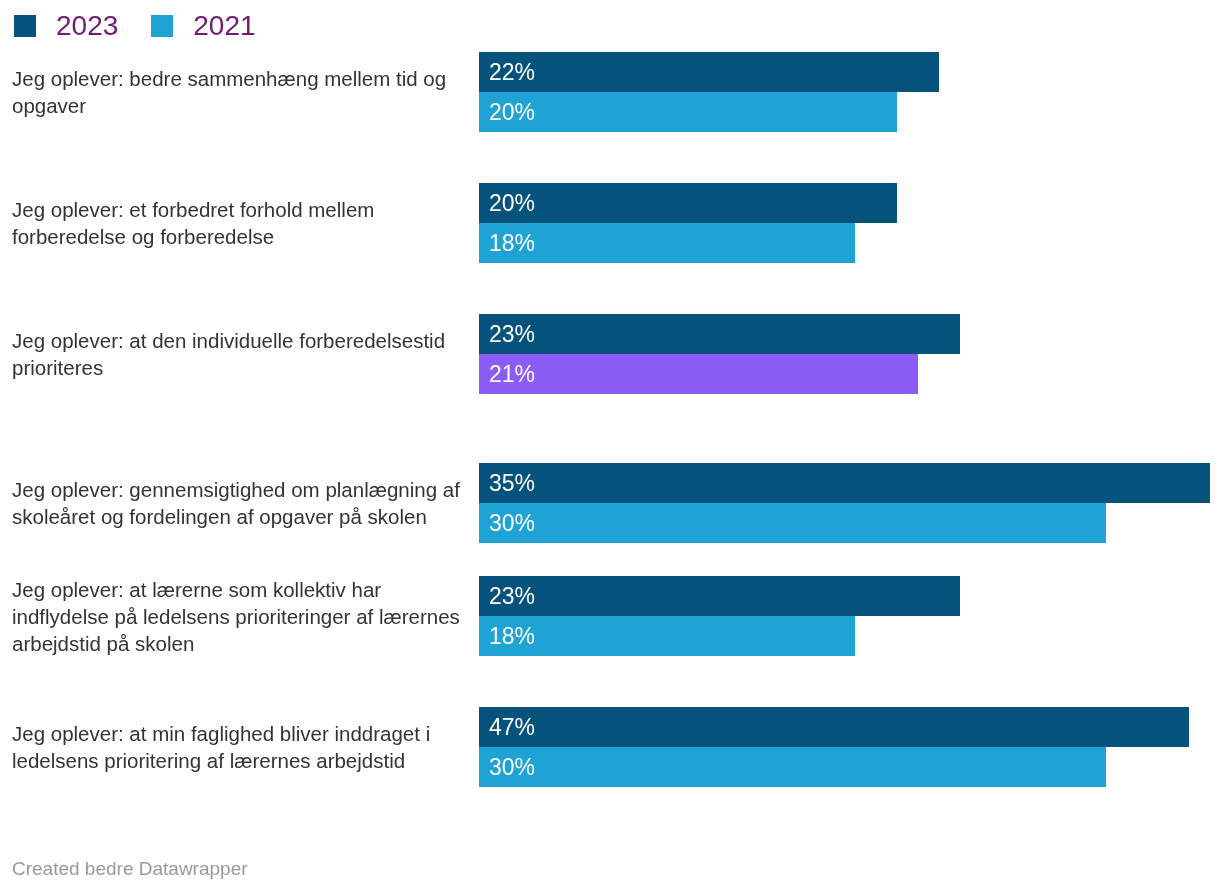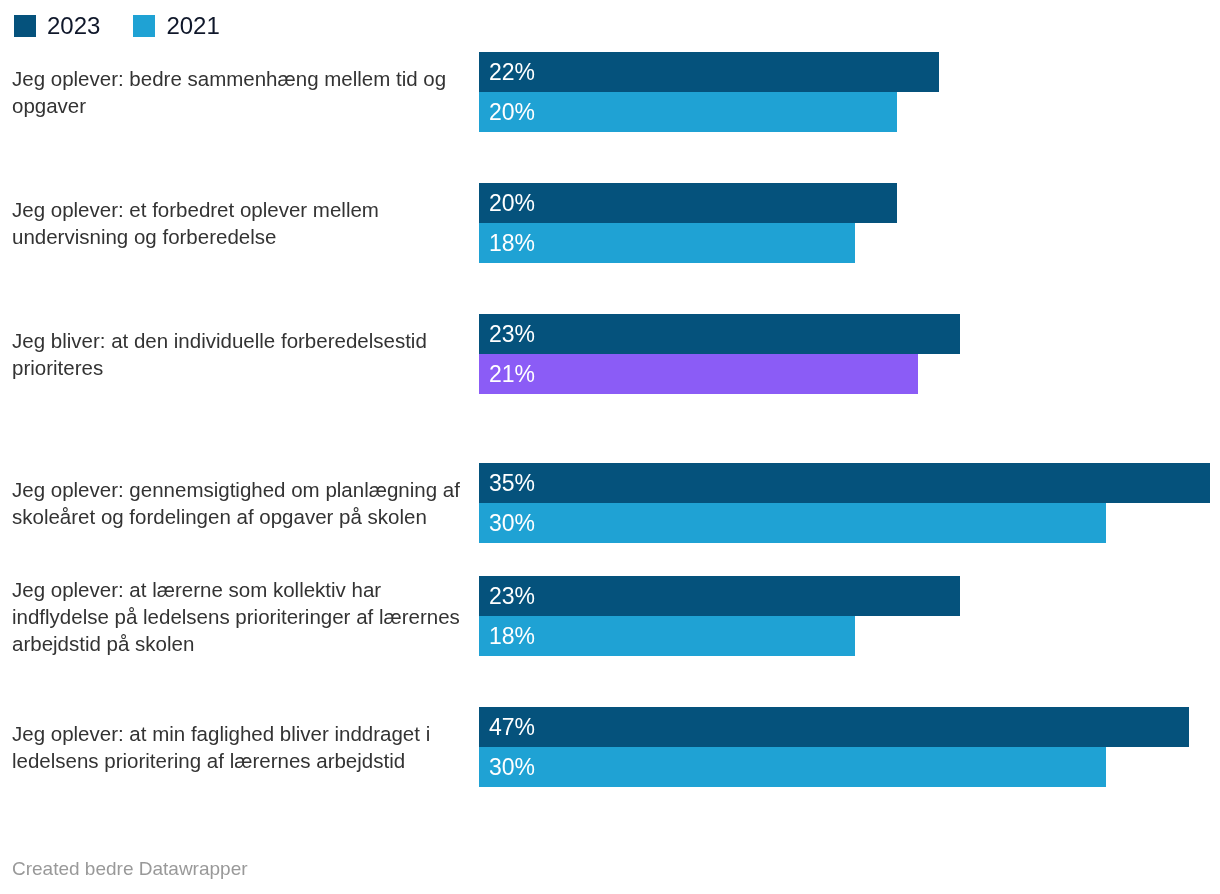--- a/index.html
+++ b/index.html
@@ -30,24 +30,24 @@
     display: flex;
     align-items: center;
     margin-right: 33px;
   }
   .legend-swatch {
     width: 22px;
     height: 22px;
     flex: 0 0 auto;
   }
   .legend-label {
-    margin-left: 11px;
-    font-size: 24px;
+    margin-left: 20px;
+    font-size: 28px;
     line-height: 22px;
-    color: #0f172a;
+    color: #701a75;
     white-space: nowrap;
   }
 
   
   .chart {
     position: absolute;
     left: 0;
     top: 52px;
     width: 1020px;
     height: 790px;
@@ -134,37 +134,37 @@
       </div>
       <div class="bar-row">
         <div class="bar" style="background:#1fa2d4;width:418.0px">
           <span class="bar-value">20%</span>
         </div>
       </div>
     </div>
   </div>
 
   <div class="group" style="top:131px">
-    <div class="group-label">Jeg oplever: et forbedret oplever mellem undervisning og forberedelse</div>
+    <div class="group-label">Jeg oplever: et forbedret forhold mellem forberedelse og forberedelse</div>
     <div class="bars">
       <div class="bar-row">
         <div class="bar" style="background:#05527c;width:418.0px">
           <span class="bar-value">20%</span>
         </div>
       </div>
       <div class="bar-row">
         <div class="bar" style="background:#1fa2d4;width:376.2px">
           <span class="bar-value">18%</span>
         </div>
       </div>
     </div>
   </div>
 
   <div class="group" style="top:262px">
-    <div class="group-label">Jeg bliver: at den individuelle forberedelsestid prioriteres</div>
+    <div class="group-label">Jeg oplever: at den individuelle forberedelsestid prioriteres</div>
     <div class="bars">
       <div class="bar-row">
         <div class="bar" style="background:#05527c;width:480.7px">
           <span class="bar-value">23%</span>
         </div>
       </div>
       <div class="bar-row">
         <div class="bar" style="background:#8b5cf6;width:438.9px">
           <span class="bar-value">21%</span>
         </div>

